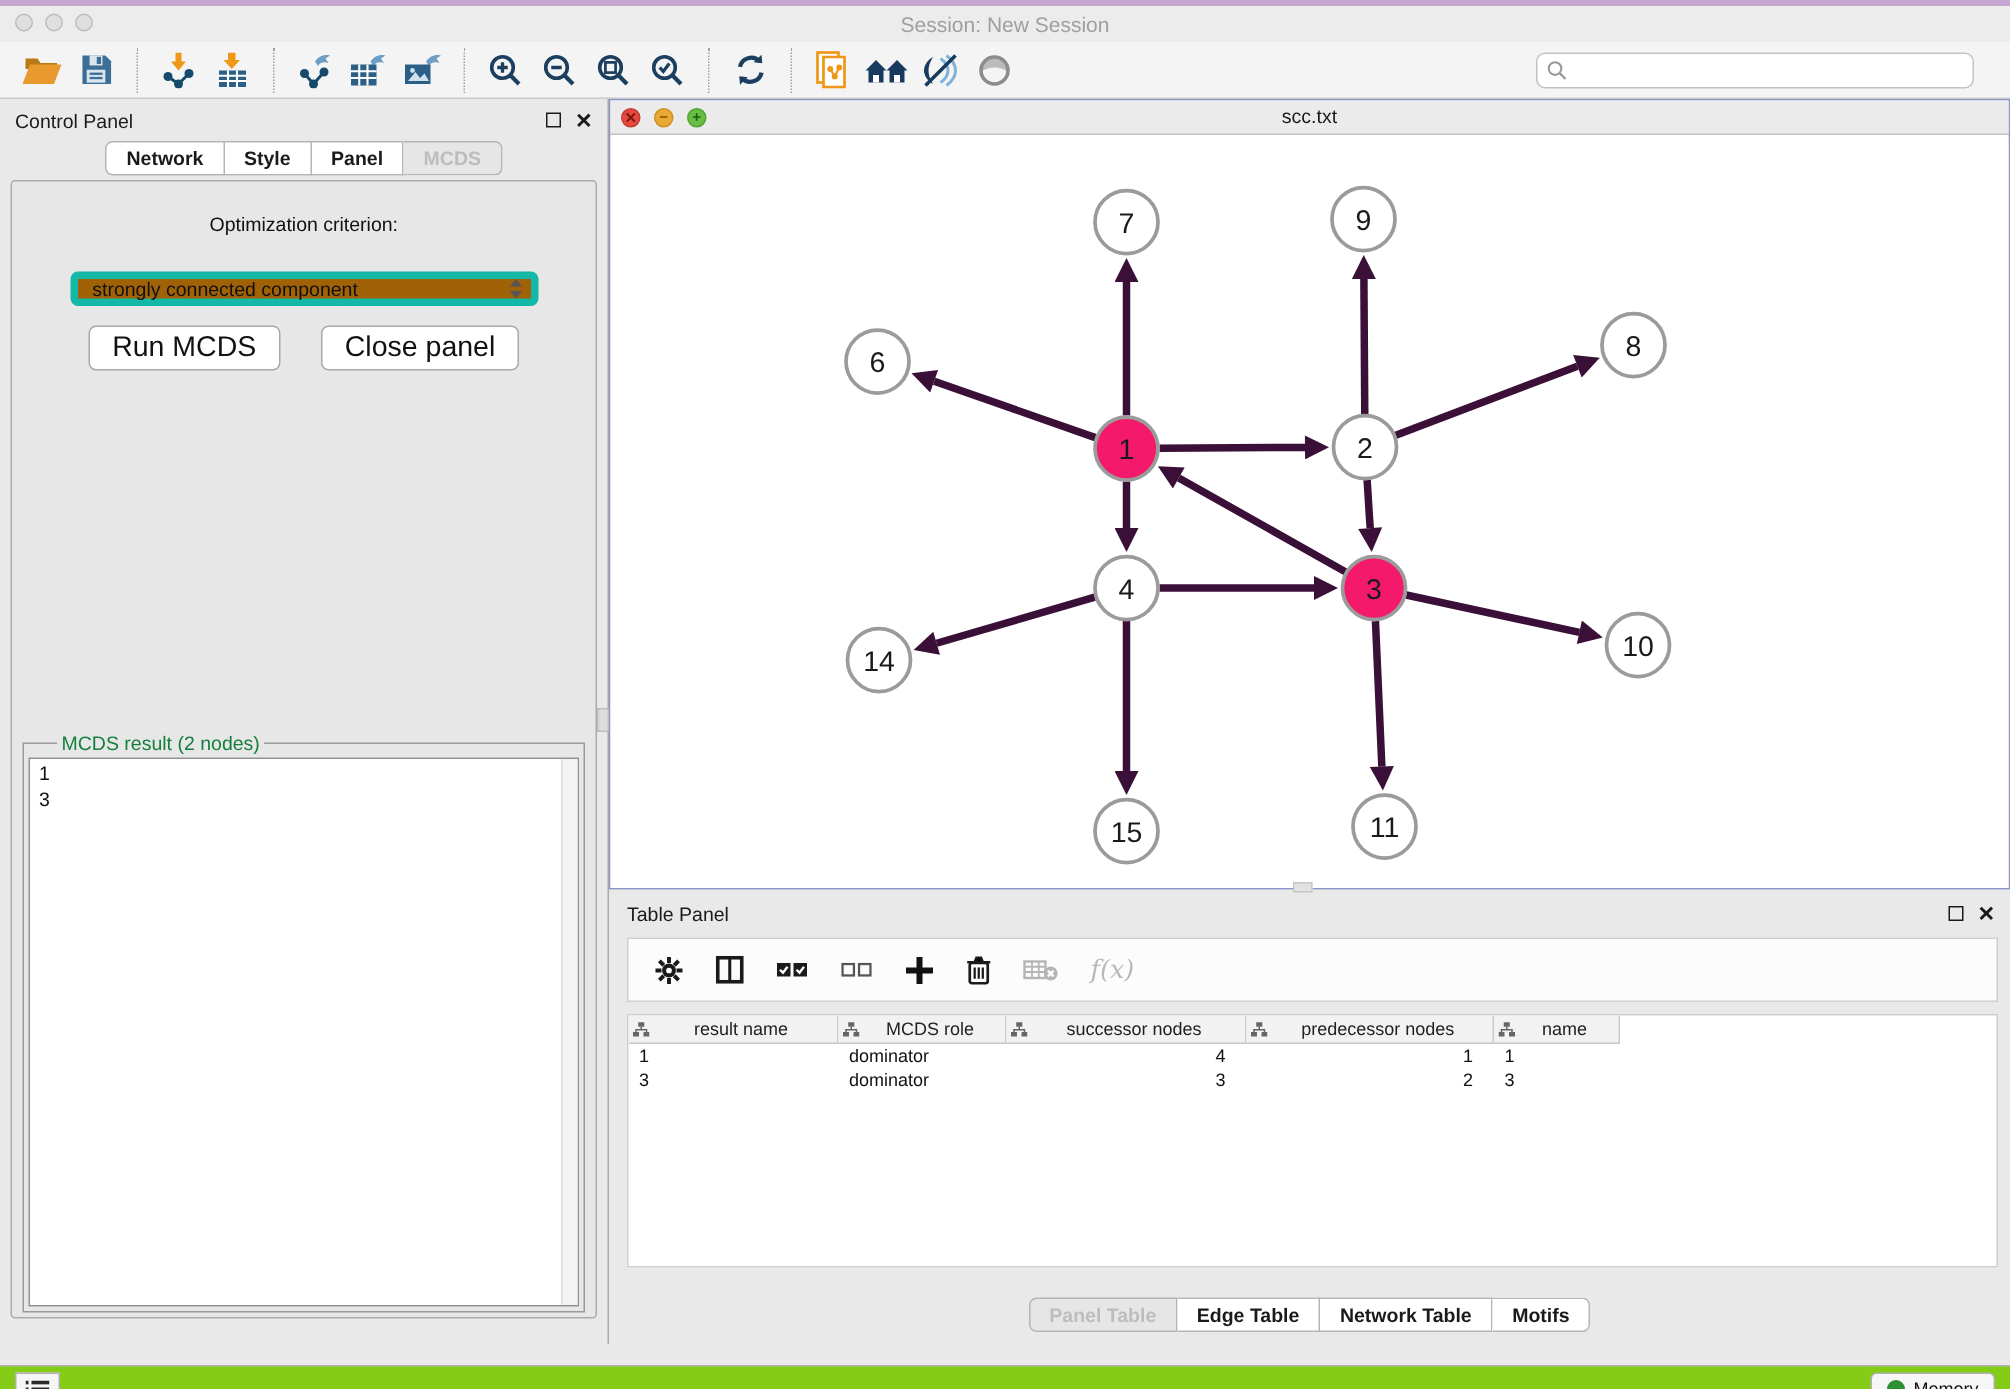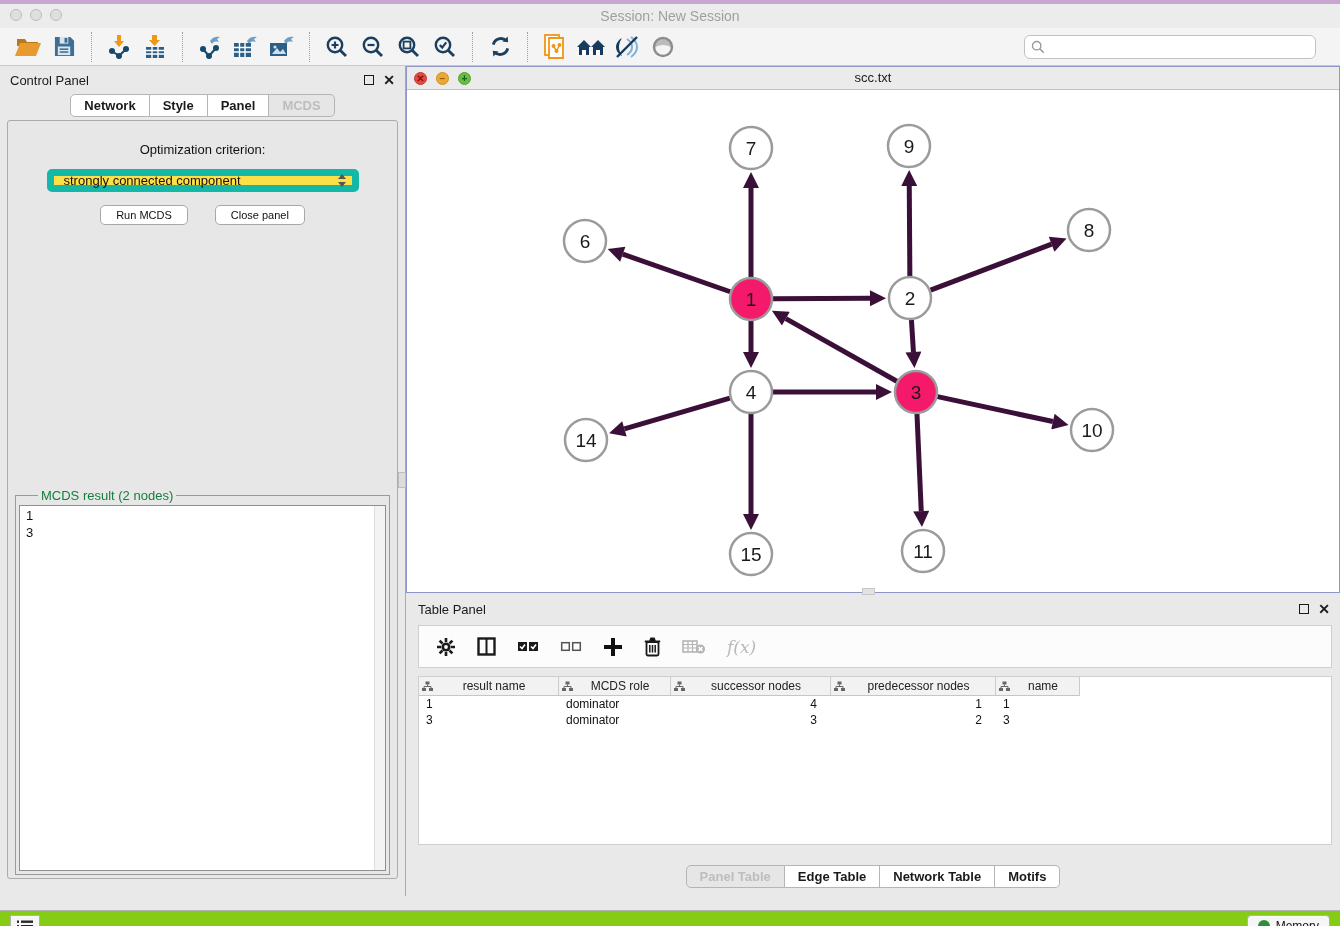--- a/index.html
+++ b/index.html
@@ -28,26 +28,26 @@
 .close-icon { font-size:14px; font-weight:bold; color:#1a1a1a; line-height:10px; }
 
 .tabs-row { display:flex; justify-content:center; }
 .seg-tab { font-size:13px; font-weight:700; color:#1a1a1a; background:#fff; border:1px solid #b5b5b5; border-left:none; padding:3px 13px; }
 .seg-tab:first-child { border-left:1px solid #b5b5b5; border-radius:5px 0 0 5px; }
 .seg-tab:last-child { border-radius:0 5px 5px 0; }
 .seg-tab.sel { background:#e6e6e6; color:#bdbdbd; }
 
 .cp-body { position:absolute; left:7px; right:7px; top:54px; bottom:17px; border:1px solid #ababab; border-radius:3px; background:#e7e7e7; }
 .opt-label { text-align:center; margin-top:21px; font-size:13px; color:#111; }
-.dropdown { margin:12px auto 0; width:312px; height:23px; background:#fde047; border:7px solid #14b8a6; border-radius:5px; display:flex; align-items:center; padding:0 4px 0 10px; font-size:13px; color:#111; }
+.dropdown { margin:24px auto 0; width:312px; height:23px; background:#a16207; border:5px solid #14b8a6; border-radius:5px; display:flex; align-items:center; padding:0 4px 0 10px; font-size:13px; color:#111; }
 .dd-arrows { margin-left:auto; display:flex; flex-direction:column; gap:3px; align-items:center; padding-right:2px; }
 .dd-up { width:0; height:0; border-left:4px solid transparent; border-right:4px solid transparent; border-bottom:5px solid #555; }
 .dd-down { width:0; height:0; border-left:4px solid transparent; border-right:4px solid transparent; border-top:5px solid #555; }
 .cp-buttons { display:flex; justify-content:center; gap:27px; margin-top:13px; }
-.btn { background:#fff; border:1px solid #a8a8a8; border-radius:5px; font-size:11px; color:#111; padding:3px 15px; }
+.btn { background:#fff; border:1px solid #a8a8a8; border-radius:5px; font-size:19px; color:#111; padding:3px 15px; }
 
 .result-box { position:absolute; left:7px; right:7px; top:374px; bottom:3px; border:1px solid #9a9a9a; background:#e7e7e7; }
 .result-title { position:absolute; top:-8px; left:7px; background:#e7e7e7; padding:0 3px; font-size:13px; color:#15803d;margin-left:15px; }
 .result-inner { position:absolute; left:3px; right:3px; top:9px; bottom:3px; background:#fff; border:1px solid #8f8f8f; }
 .result-text { position:absolute; left:0; top:0; right:12px; bottom:0; font-size:13px; line-height:17px; padding:1px 6px; white-space:pre-line; color:#111; }
 .result-scroll { position:absolute; right:0; top:0; bottom:0; width:11px; background:#f3f3f3; border-left:1px solid #ddd; }
 
 
 .network-window { position:absolute; left:406px; top:66px; width:934px; height:527px; border:1px solid #8d96c6; background:#fff; }
 .nw-titlebar { position:relative; height:23px; background:#ebebeb; border-bottom:1px solid #c2c2c2; }

